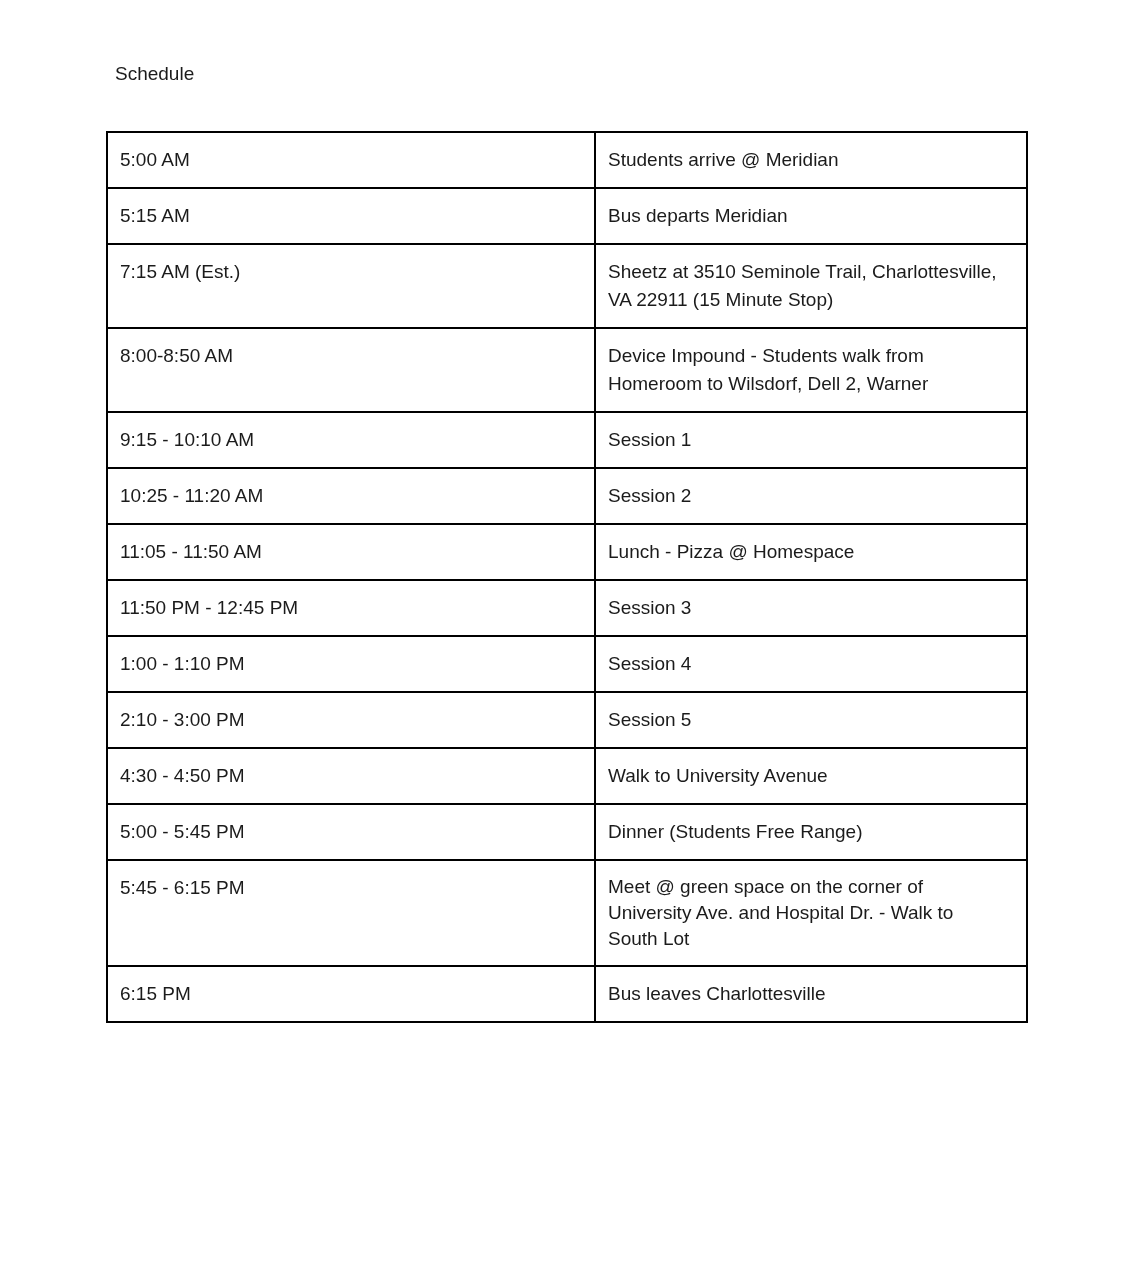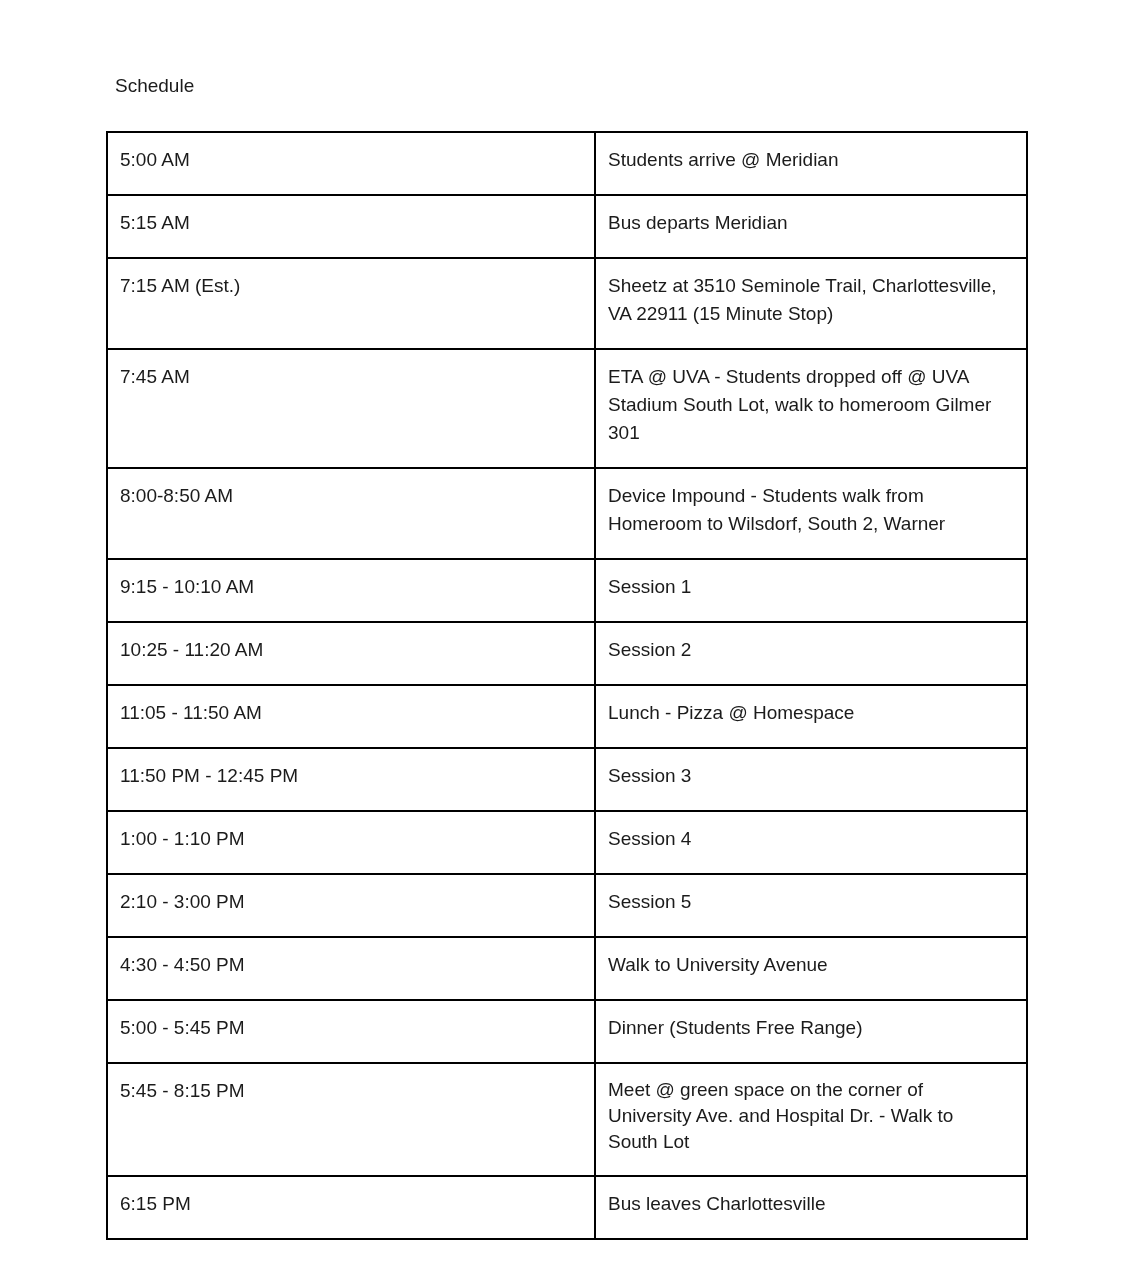--- a/index.html
+++ b/index.html
@@ -10,38 +10,38 @@
   body {
     width: 1124px;
     height: 1280px;
     position: relative;
     font-family: "Liberation Sans", sans-serif;
     color: #1b1b1b;
   }
   .doc-title {
     position: absolute;
     left: 115px;
-    top: 74px;
+    top: 62px;
     font-size: 19px;
     line-height: 24px;
     color: #1b1b1b;
   }
   table.schedule {
     position: absolute;
     left: 106px;
     top: 131px;
     width: 922px;
     border-collapse: collapse;
     table-layout: fixed;
   }
   table.schedule td {
     border: 2px solid #000000;
     font-size: 19px;
     line-height: 28px;
-    padding: 13px 14px 20px 12px;
+    padding: 13px 14px 13px 12px;
     vertical-align: top;
     white-space: pre-line;
     color: #1b1b1b;
     overflow: hidden;
   }
   td.time-cell { width: 460px; }
   td.activity-cell.wide-spacing { line-height: 26px; }
 </style>
 </head>
 <body>
@@ -58,29 +58,23 @@
         <tr>
           <td class="time-cell">5:15 AM</td>
           <td class="activity-cell">Bus departs Meridian</td>
         </tr>
         <tr>
           <td class="time-cell">7:15 AM (Est.)</td>
           <td class="activity-cell">Sheetz at 3510 Seminole Trail, Charlottesville,
 VA 22911 (15 Minute Stop)</td>
         </tr>
         <tr>
-          <td class="time-cell">7:45 AM</td>
-          <td class="activity-cell">ETA @ UVA - Students dropped off @ UVA
-Stadium South Lot, walk to homeroom Gilmer
-301</td>
-        </tr>
-        <tr>
           <td class="time-cell">8:00-8:50 AM</td>
           <td class="activity-cell">Device Impound - Students walk from
-Homeroom to Wilsdorf, South 2, Warner</td>
+Homeroom to Wilsdorf, Dell 2, Warner</td>
         </tr>
         <tr>
           <td class="time-cell">9:15 - 10:10 AM</td>
           <td class="activity-cell">Session 1</td>
         </tr>
         <tr>
           <td class="time-cell">10:25 - 11:20 AM</td>
           <td class="activity-cell">Session 2</td>
         </tr>
         <tr>
@@ -101,21 +95,21 @@
         </tr>
         <tr>
           <td class="time-cell">4:30 - 4:50 PM</td>
           <td class="activity-cell">Walk to University Avenue</td>
         </tr>
         <tr>
           <td class="time-cell">5:00 - 5:45 PM</td>
           <td class="activity-cell">Dinner (Students Free Range)</td>
         </tr>
         <tr>
-          <td class="time-cell">5:45 - 8:15 PM</td>
+          <td class="time-cell">5:45 - 6:15 PM</td>
           <td class="activity-cell wide-spacing">Meet @ green space on the corner of
 University Ave. and Hospital Dr. - Walk to
 South Lot</td>
         </tr>
         <tr>
           <td class="time-cell">6:15 PM</td>
           <td class="activity-cell">Bus leaves Charlottesville</td>
         </tr>
       </tbody>
   </table>

